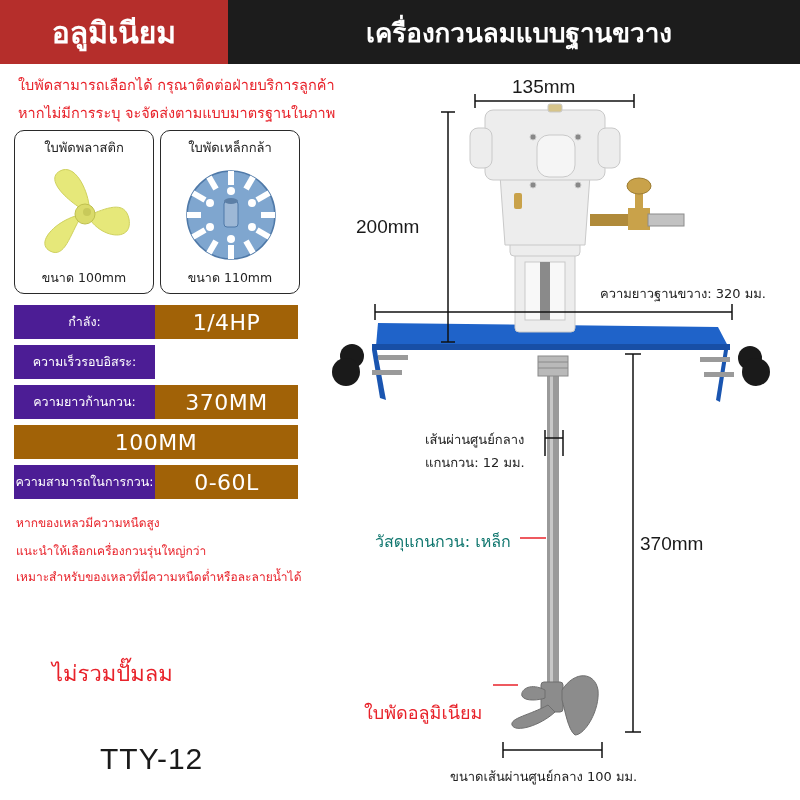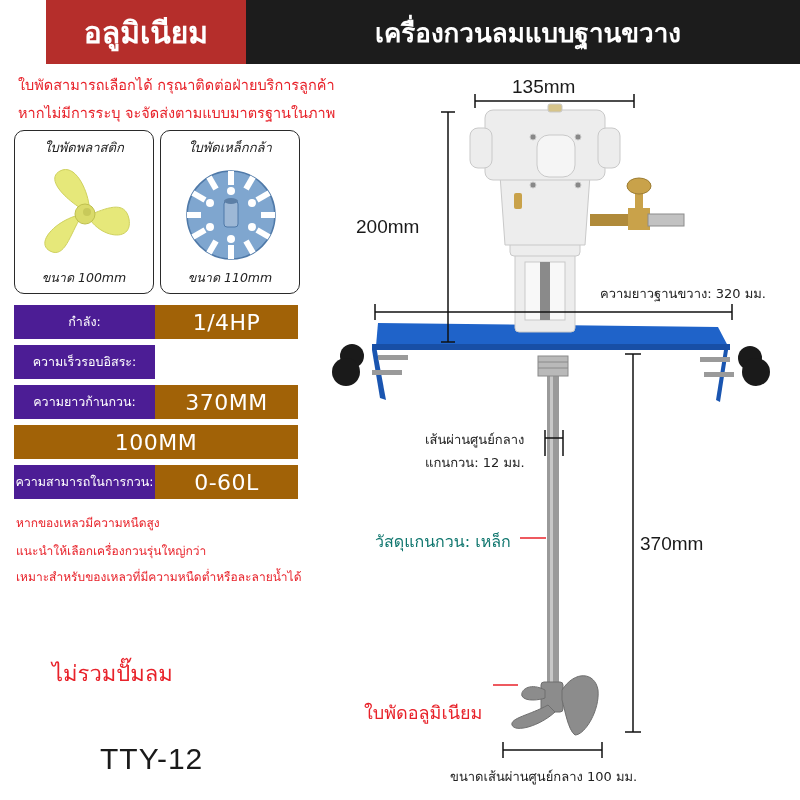--- a/index.html
+++ b/index.html
@@ -1,25 +1,25 @@
 <!DOCTYPE html>
 <html><head>
 <meta charset="utf-8">
 <style>
   * { box-sizing: border-box; margin: 0; padding: 0; }
   html, body { width: 800px; height: 800px; background: #ffffff; overflow: hidden; }
   body { position: relative; font-family: "DejaVu Sans", "Liberation Sans", sans-serif; color: #1a1a1a; }
 
   .header { position: absolute; left: 0; top: 0; width: 800px; height: 64px; display: flex; }
-  .header-left { width: 200px; height: 64px; background: #B52E2B; color: #fff; font-size: 30px; font-weight: bold; display: flex; align-items: center; justify-content: center; margin-left: 46px; }
+  .header-left { width: 228px; height: 64px; background: #B52E2B; color: #fff; font-size: 30px; font-weight: bold; display: flex; align-items: center; justify-content: center; }
   .header-right { flex: 1; height: 64px; background: #1C1C1C; color: #fff; font-size: 26px; font-weight: bold; display: flex; align-items: center; justify-content: center; padding-left: 10px; }
 
   .note-top { position: absolute; left: 18px; color: #e8222a; font-size: 14.5px; white-space: nowrap; }
 
-  .card { position: absolute; top: 130px; width: 140px; height: 164px; border: 1.5px solid #2a2a2a; border-radius: 10px; background: #fff; font-style: italic; }
+  .card { position: absolute; top: 130px; width: 140px; height: 164px; border: 1.5px solid #2a2a2a; border-radius: 10px; background: #fff; }
   .card-title { position: absolute; top: 6px; left: 0; right: 0; text-align: center; font-size: 13px; color: #222; }
   .card-size { position: absolute; bottom: 5px; left: 0; right: 0; text-align: center; font-size: 12.5px; color: #222; }
   .card-img { position: absolute; left: 10px; top: 28px; width: 120px; height: 110px; }
 
   .spec-row { position: absolute; left: 14px; width: 284px; height: 34px; display: flex; }
   .spec-label { width: 141px; height: 34px; background: #4c1d95; color: #fff; font-size: 12.5px; display: flex; align-items: center; justify-content: center; }
   .spec-value { flex: 1; height: 34px; background: #a16207; color: #fff; font-size: 22px; display: flex; align-items: center; justify-content: center; letter-spacing: 0.5px; }
 
   .note-red { position: absolute; left: 16px; color: #e8222a; font-size: 12px; white-space: nowrap; }
   .no-pump { position: absolute; left: 52px; top: 656px; color: #e8222a; font-size: 22px; }

